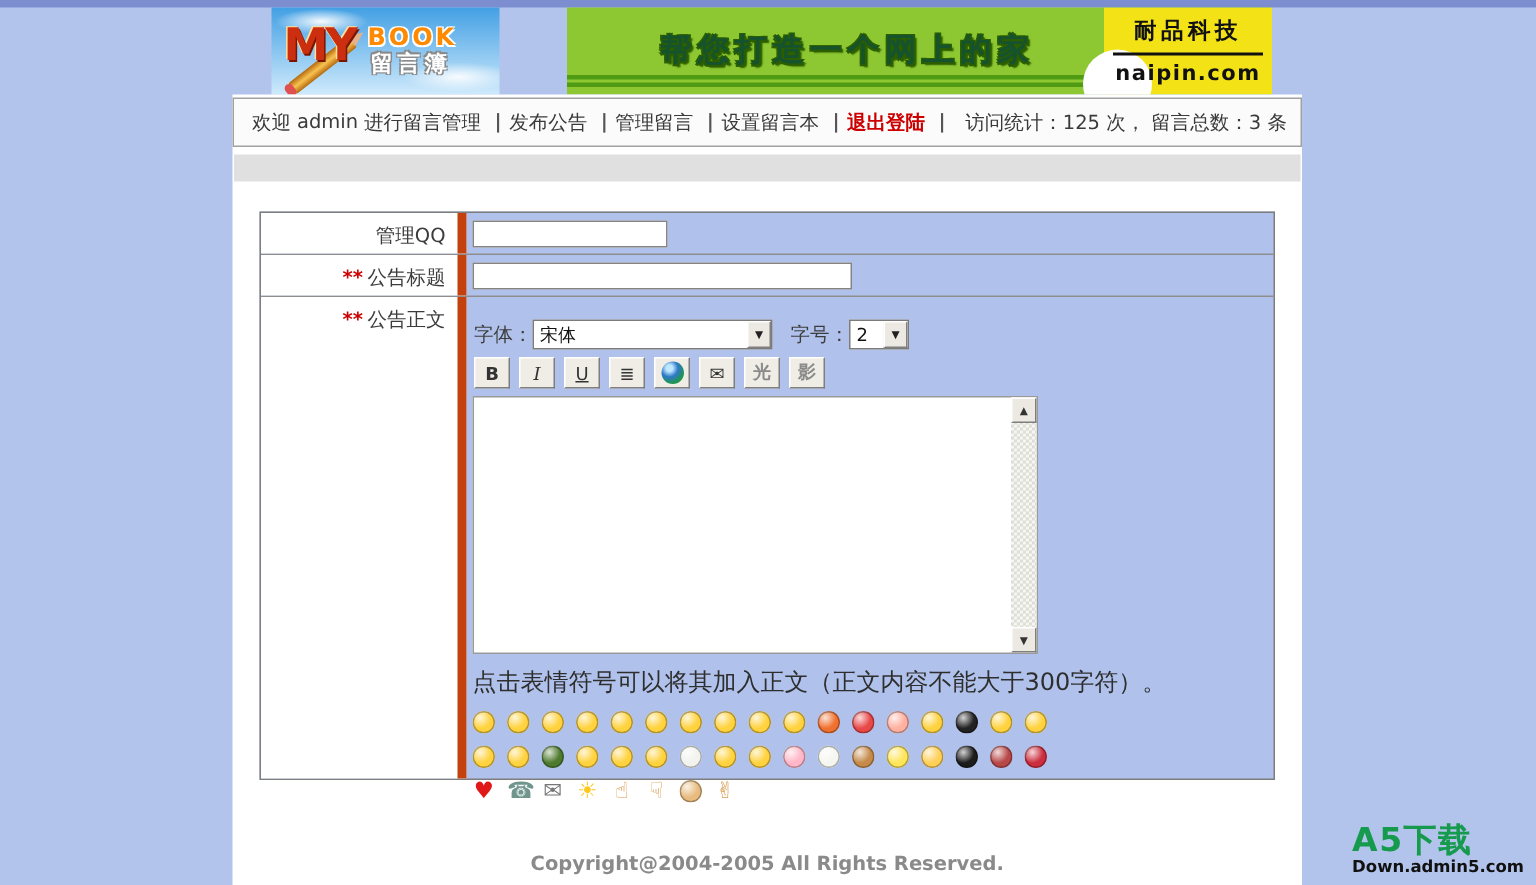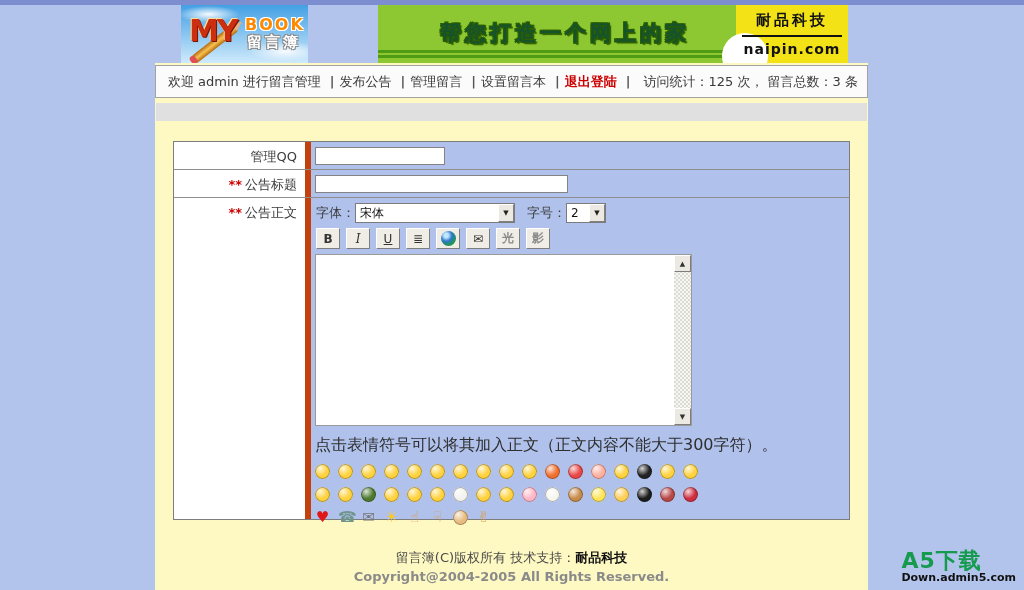--- a/index.html
+++ b/index.html
@@ -2,21 +2,21 @@
 <html><head>
 <meta charset="utf-8">
 <style>
   * { margin:0; padding:0; box-sizing:border-box; }
   html,body { width:1024px; height:590px; overflow:hidden; }
   body { font-family:"DejaVu Sans","Liberation Sans",sans-serif; }
   .page { position:relative; width:1024px; height:590px; background:#b3c4ec; }
   .top-strip { position:absolute; left:0; top:0; width:1024px; height:5px; background:#7c8ed0; }
 
   
-  .logo { position:absolute; left:181px; top:5px; width:127px; height:58px;
+  .logo { position:absolute; left:181px; top:5px; width:152px; height:58px;
     background:
       radial-gradient(ellipse 44px 12px at 22% 16%, rgba(255,255,255,.95), rgba(255,255,255,0) 70%),
       radial-gradient(ellipse 52px 14px at 82% 80%, rgba(255,255,255,.9), rgba(255,255,255,0) 70%),
       linear-gradient(#43a0e4,#cfeafc);
     overflow:hidden; }
   .logo-my { position:absolute; left:8px; top:8px; font-size:30px; font-weight:bold; color:#cc2e10;
     text-shadow:1px 1px 0 #7a1600, -1px -1px 0 #ffdf9a; letter-spacing:-2px; }
   .logo-book { position:absolute; left:64px; top:10px; font-size:16px; font-weight:bold; color:#ff8a00;
     letter-spacing:2px; text-shadow:-1px -1px 0 #fff,1px -1px 0 #fff,-1px 1px 0 #fff,1px 1px 0 #fff; }
   .logo-sub { position:absolute; left:66px; top:28px; font-size:15px; font-weight:bold; color:#fff;
@@ -35,21 +35,21 @@
     text-shadow:-1px -1px 0 #2c5e00,1px -1px 0 #2c5e00,-1px 1px 0 #2c5e00,1px 1px 0 #2c5e00,2px 2px 1px #2c5e00; }
   .ad-cap { position:absolute; right:0; top:0; width:112px; height:58px; background:#f2e216; }
   .ad-cap:before { content:""; position:absolute; left:-14px; bottom:-16px; width:46px; height:46px;
     background:#fff; border-radius:50%; }
   .ad-brand { position:absolute; right:6px; top:6px; width:100px; text-align:center; font-size:15px;
     font-weight:bold; color:#111; letter-spacing:3px; border-bottom:2px solid #111; padding-bottom:5px; }
   .ad-domain { position:absolute; right:6px; bottom:6px; width:100px; text-align:center; font-size:14px;
     font-weight:bold; color:#111; letter-spacing:1px; }
 
   
-  .column { position:absolute; left:155px; top:63px; width:713px; height:527px; background:#fef9c3; }
+  .column { position:absolute; left:155px; top:63px; width:713px; height:527px; background:#ffffff; }
   .nav { position:absolute; left:0; top:2px; width:713px; height:33px; background:#fbfbfb;
     border:1px solid #a2a2a2; display:flex; align-items:center; padding-left:12px;
     font-size:13px; color:#3a3a3a; white-space:nowrap; }
   .nav span { margin-right:4px; }
   .nav .sep { color:#555; margin:0 5px; font-weight:bold; }
   .nav .link { cursor:pointer; }
   .nav .link-red { color:#cc0000; font-weight:bold; }
   .nav .stats { margin-left:8px; color:#3a3a3a; }
   .gray-band { position:absolute; left:1px; top:40px; width:711px; height:18px; background:#e0e0e0; }
 
@@ -65,21 +65,21 @@
   .row-title { height:28px; }
   .row-body { height:322px; }
   .row-buttons { height:28px; background:#fff; display:flex; align-items:center; justify-content:center; gap:14px; }
 
   .text-input { height:18px; border:1px solid #848484; background:#fff; font-size:12px; padding:0 2px;
     font-family:"DejaVu Sans",sans-serif; }
   .input-qq { width:130px; }
   .input-title { width:253px; }
 
   
-  .fontbar { display:flex; align-items:center; margin:2px 0 0 1px; font-size:13px; color:#3c3c3c; }
+  .fontbar { display:flex; align-items:center; margin:12px 0 0 1px; font-size:13px; color:#3c3c3c; }
   .selectbox { display:flex; align-items:center; background:#fff; border:1px solid #7b7b7b; height:20px; }
   .selectbox .sel-val { flex:1; font-size:12px; padding-left:4px; color:#111; }
   .sel-arrow { width:16px; height:18px; background:#ece9e2; border:1px solid; border-color:#fff #808080 #808080 #fff;
     display:flex; align-items:center; justify-content:center; font-size:7px; color:#222; cursor:pointer; }
   .sb-font { width:160px; }
   .sb-size { width:40px; }
   .fb-label2 { margin-left:12px; }
   .toolbar { display:flex; gap:6px; margin:5px 0 0 1px; }
   .tbtn { width:24px; height:21px; background:#efede6; border:1px solid; border-color:#fff #7e7e7e #7e7e7e #fff;
     display:flex; align-items:center; justify-content:center; font-size:12px; color:#333; cursor:pointer; }
@@ -270,23 +270,20 @@
               <span class="emo" style="background: radial-gradient(circle at 35% 30%, rgba(255, 255, 255, 0.8), rgba(255, 255, 255, 0) 50%), rgb(232, 188, 128); box-shadow: rgba(0, 0, 0, 0.3) 0px 0px 0px 1px inset;"></span>
               <span class="emo emo-glyph" style="color: rgb(216, 156, 80);">✌</span>
             </div>
 
         </div>
       </div>
 
 
     </div>
 
-    <div class="footer1">
-      <span>留言簿(C)版权所有  技术支持：</span><b>耐品科技</b>
-    </div>
     <div class="footer2">Copyright@2004-2005 All Rights Reserved.</div>
   </div>
 
   <div class="watermark">
     <div class="wm-title">A5下载</div>
     <div class="wm-sub">Down.admin5.com</div>
   </div>
 </div>
 
 </body></html>

